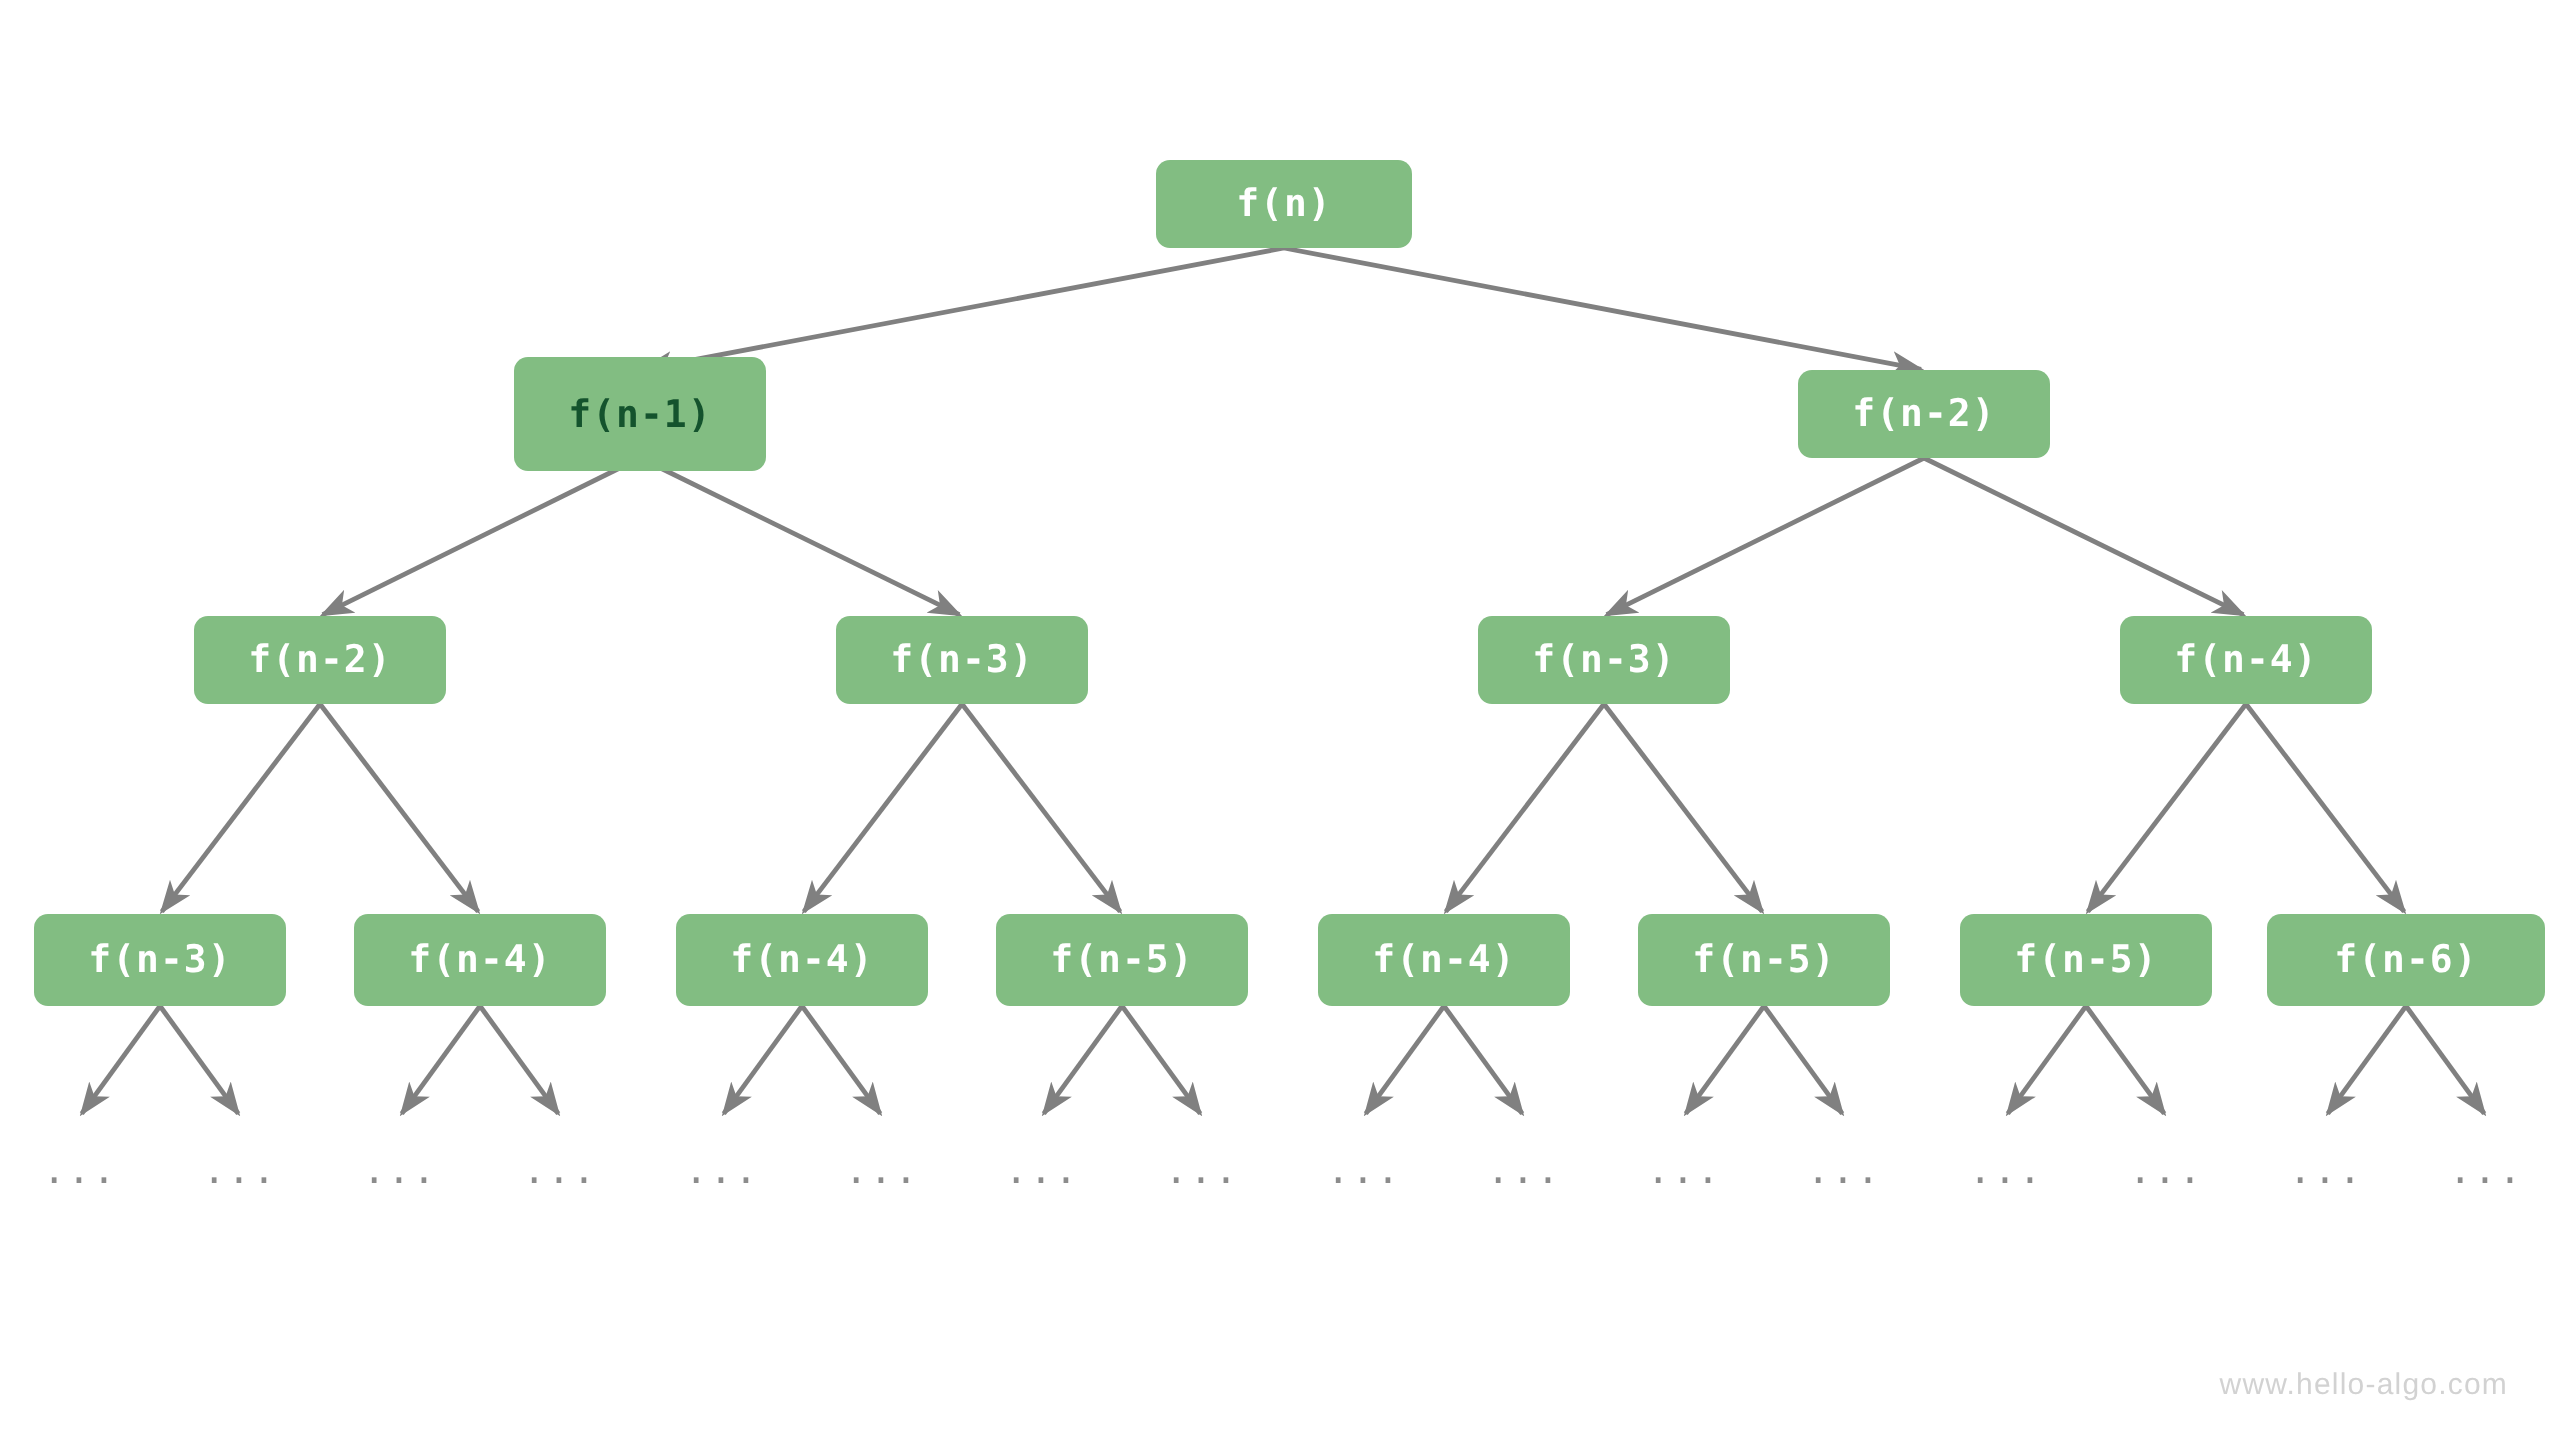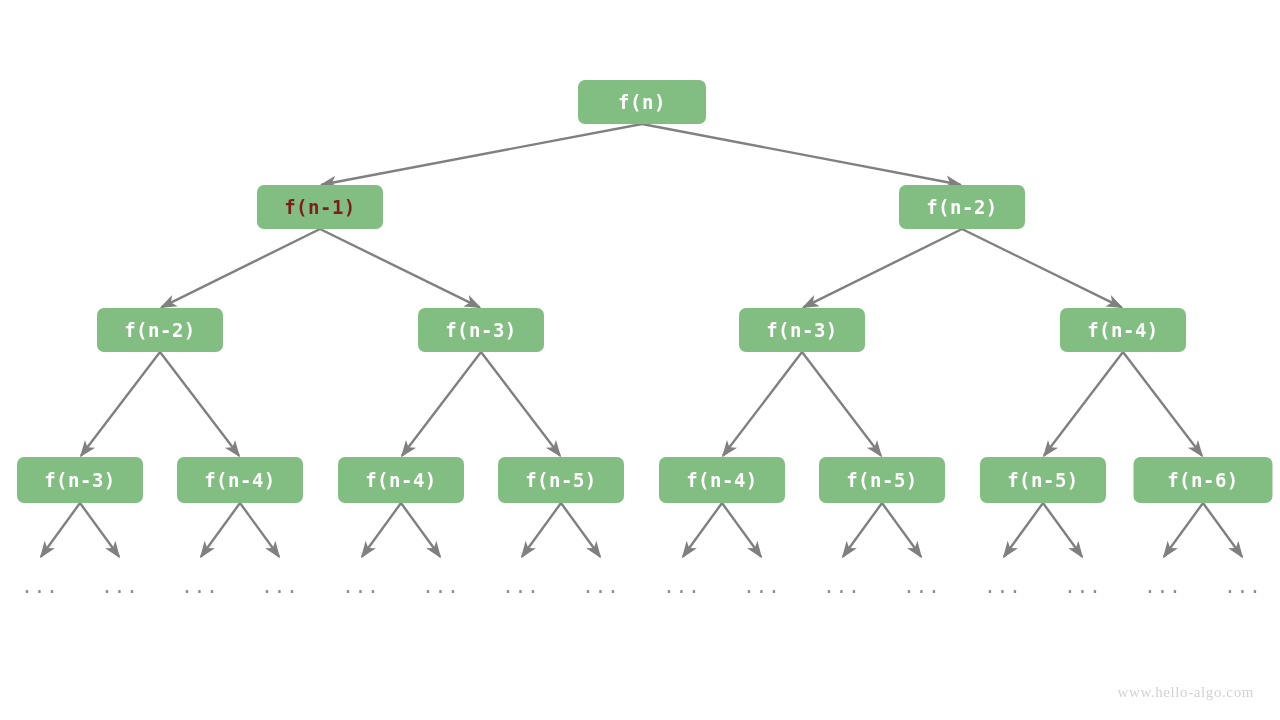--- a/index.html
+++ b/index.html
@@ -53,21 +53,21 @@
     letter-spacing: 1px;
     line-height: 1;
     white-space: nowrap;
     user-select: none;
   }
   #watermark {
     position: absolute;
     right: 26px;
     bottom: 19px;
     color: #d2d2d2;
-    font-family: Liberation Serif, serif;
+    font-family: Liberation Sans, sans-serif;
     font-size: 15px;
     letter-spacing: 0.6px;
     white-space: nowrap;
     user-select: none;
   }
 </style>
 </head>
 <body>
 
 <div id="canvas">
@@ -105,21 +105,21 @@
       <line x1="882" y1="503" x2="842.8822575465126" y2="556.7868958735452" stroke="#808080" stroke-width="2.4" marker-end="url(#arrowhead)"></line>
       <line x1="882" y1="503" x2="921.1177424534874" y2="556.7868958735452" stroke="#808080" stroke-width="2.4" marker-end="url(#arrowhead)"></line>
       <line x1="1043" y1="503" x2="1003.8822575465126" y2="556.7868958735452" stroke="#808080" stroke-width="2.4" marker-end="url(#arrowhead)"></line>
       <line x1="1043" y1="503" x2="1082.1177424534874" y2="556.7868958735452" stroke="#808080" stroke-width="2.4" marker-end="url(#arrowhead)"></line>
       <line x1="1203" y1="503" x2="1163.8822575465126" y2="556.7868958735452" stroke="#808080" stroke-width="2.4" marker-end="url(#arrowhead)"></line>
       <line x1="1203" y1="503" x2="1242.1177424534874" y2="556.7868958735452" stroke="#808080" stroke-width="2.4" marker-end="url(#arrowhead)"></line>
     </svg>
 
   <div id="nodes-layer">
       <div class="node" style="left: 642px; top: 102px; width: 128px; height: 44px; background: rgb(130, 189, 130); color: rgb(255, 255, 255); text-align: right;">f(n)</div>
-      <div class="node" style="left: 320px; top: 207px; width: 126px; height: 44px; background: rgb(130, 189, 130); color: #7f1d1d;">f(n-1)</div>
+      <div class="node" style="left: 320px; top: 207px; width: 126px; height: 57px; background: rgb(130, 189, 130); color: #14532d;">f(n-1)</div>
       <div class="node" style="left: 962px; top: 207px; width: 126px; height: 44px; background: rgb(130, 189, 130); color: rgb(255, 255, 255);">f(n-2)</div>
       <div class="node" style="left: 160px; top: 330px; width: 126px; height: 44px; background: rgb(130, 189, 130); color: rgb(255, 255, 255);">f(n-2)</div>
       <div class="node" style="left: 481px; top: 330px; width: 126px; height: 44px; background: rgb(130, 189, 130); color: rgb(255, 255, 255);">f(n-3)</div>
       <div class="node" style="left: 802px; top: 330px; width: 126px; height: 44px; background: rgb(130, 189, 130); color: rgb(255, 255, 255);">f(n-3)</div>
       <div class="node" style="left: 1123px; top: 330px; width: 126px; height: 44px; background: rgb(130, 189, 130); color: rgb(255, 255, 255);">f(n-4)</div>
       <div class="node" style="left: 80px; top: 480px; width: 126px; height: 46px; background: rgb(130, 189, 130); color: rgb(255, 255, 255);">f(n-3)</div>
       <div class="node" style="left: 240px; top: 480px; width: 126px; height: 46px; background: rgb(130, 189, 130); color: rgb(255, 255, 255);">f(n-4)</div>
       <div class="node" style="left: 401px; top: 480px; width: 126px; height: 46px; background: rgb(130, 189, 130); color: rgb(255, 255, 255);">f(n-4)</div>
       <div class="node" style="left: 561px; top: 480px; width: 126px; height: 46px; background: rgb(130, 189, 130); color: rgb(255, 255, 255);">f(n-5)</div>
       <div class="node" style="left: 722px; top: 480px; width: 126px; height: 46px; background: rgb(130, 189, 130); color: rgb(255, 255, 255);">f(n-4)</div>

